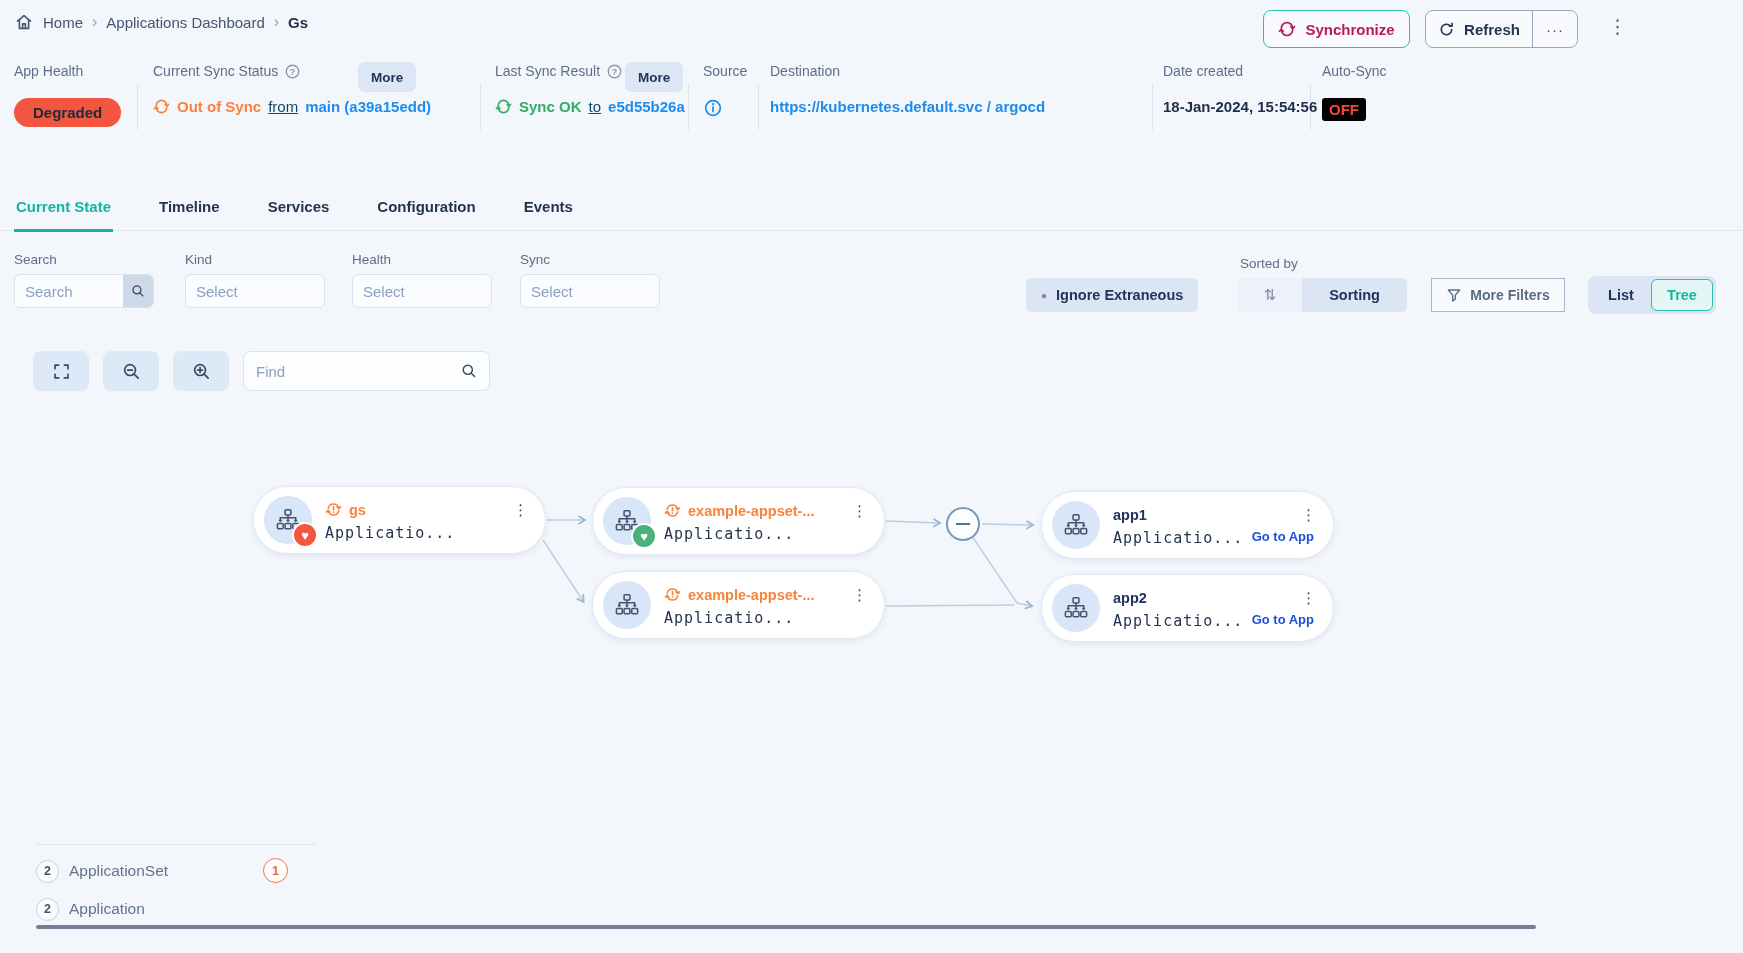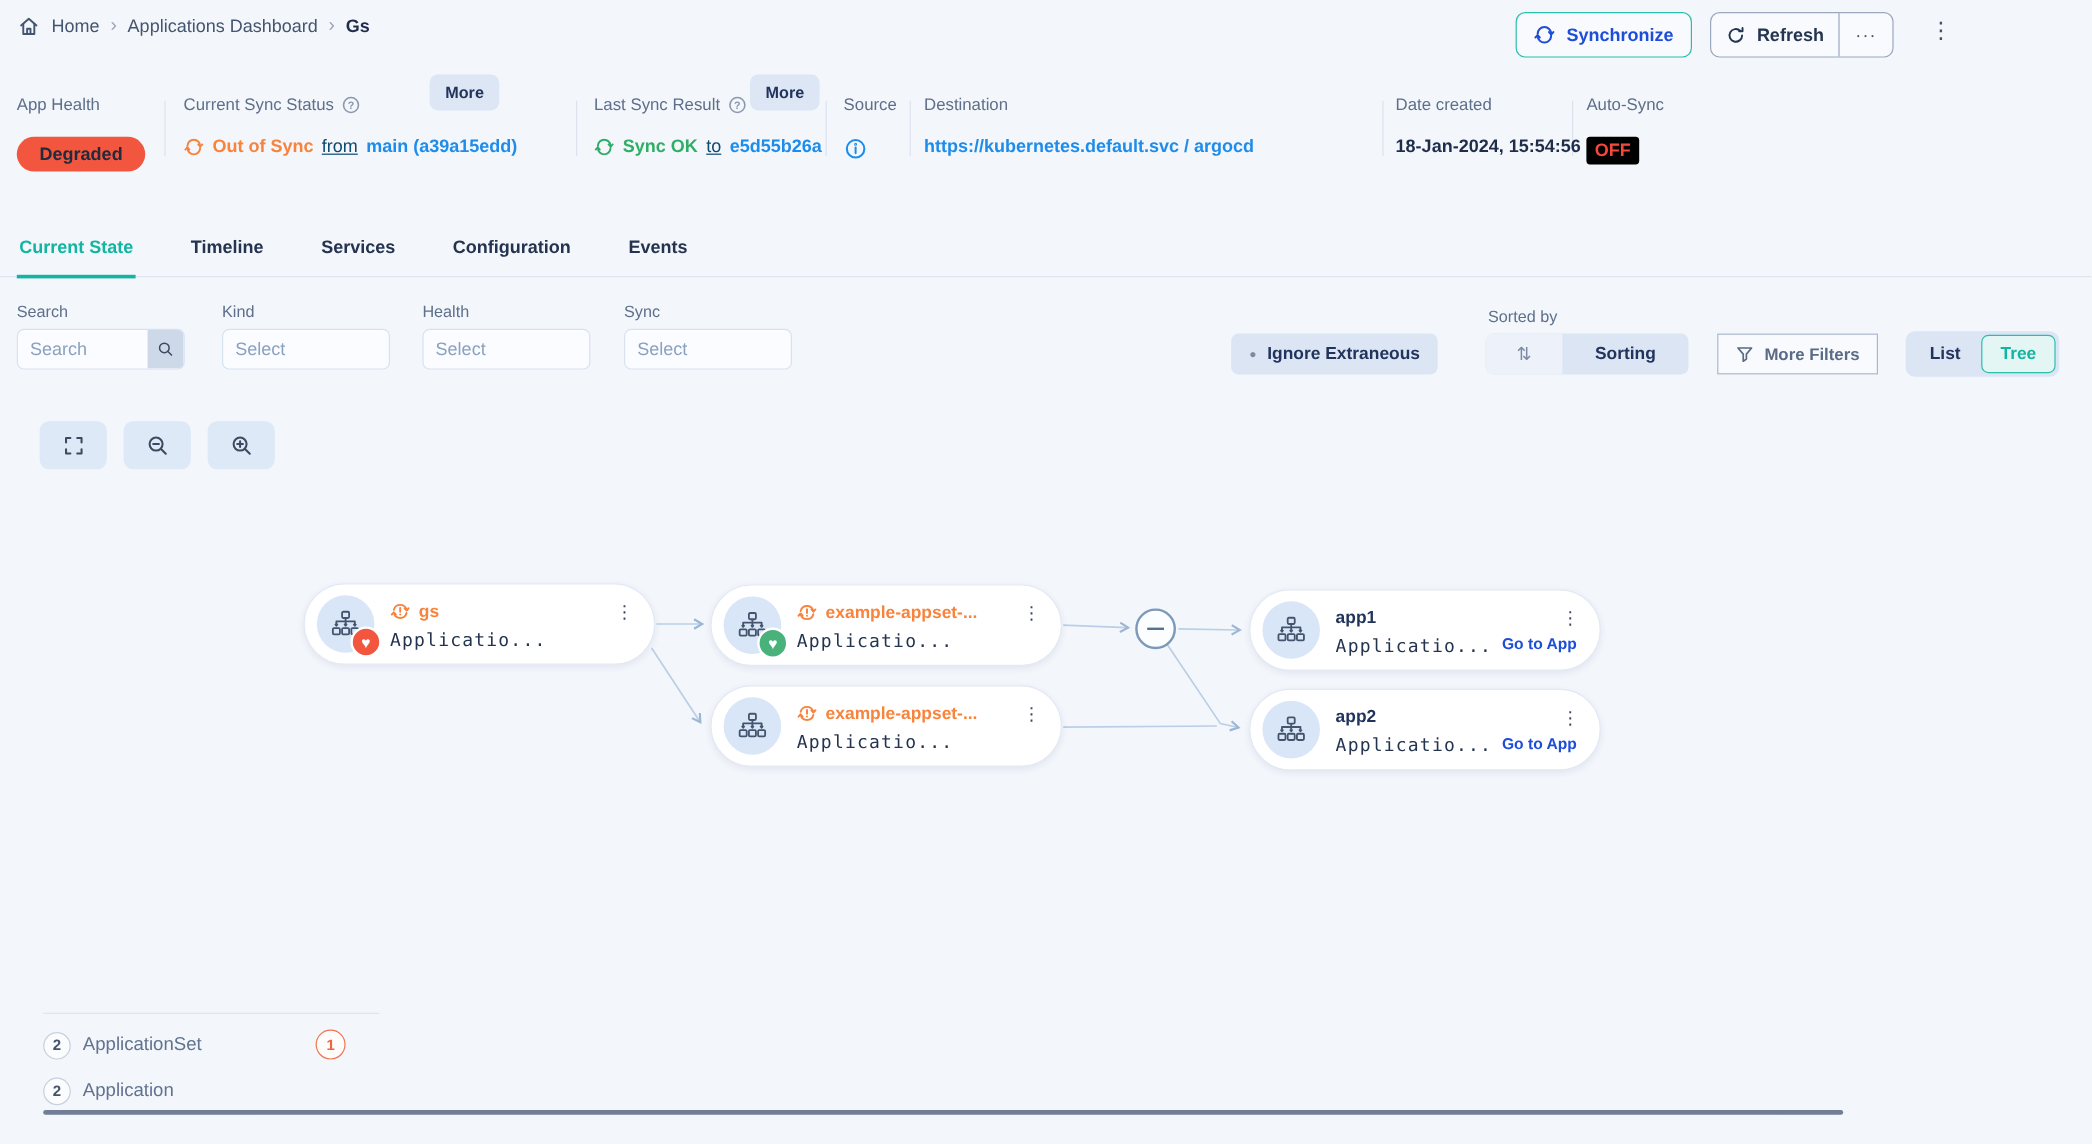--- a/index.html
+++ b/index.html
@@ -7,29 +7,29 @@
   body { font-family:"Liberation Sans", sans-serif; background:#f3f6fb; color:#22345c; overflow:hidden; }
   .page { position:relative; width:1743px; height:932px; }
 
   
   .topbar { position:absolute; top:0; left:0; right:0; height:56px; }
   .breadcrumb { position:absolute; left:14px; top:12px; display:flex; align-items:center; gap:9px; font-size:15px; color:#44556f; }
   .bc-link { color:#44556f; cursor:pointer; }
   .bc-sep { color:#97a2b5; font-size:16px; line-height:1; }
   .bc-current { color:#1f2d4a; font-weight:bold; }
   .btn { display:inline-flex; align-items:center; justify-content:center; gap:9px; border-radius:8px; font-size:15px; font-weight:bold; cursor:pointer; background:#f8fafd; }
-  .btn-sync { position:absolute; left:1263px; top:10px; width:147px; height:38px; border:1px solid #28bfae; color:#1d4ed8; }
+  .btn-sync { position:absolute; left:1263px; top:10px; width:147px; height:38px; border:1px solid #28bfae; color:#be185d; }
   .btn-refresh-group { position:absolute; left:1425px; top:10px; width:153px; height:38px; border:1px solid #9aa9bf; border-radius:8px; display:flex; background:#f8fafd; }
   .btn-refresh { flex:1; display:flex; align-items:center; justify-content:center; gap:9px; color:#25354f; font-size:15px; font-weight:bold; border-right:1px solid #9aa9bf; cursor:pointer; }
   .btn-refresh-more { width:44px; display:flex; align-items:center; justify-content:center; color:#42526e; font-size:15px; letter-spacing:1px; cursor:pointer; }
   .top-kebab { position:absolute; left:1608px; top:14px; font-size:19px; color:#42526e; cursor:pointer; line-height:1.4; }
 
   
   .statusbar { position:absolute; top:60px; left:0; right:0; height:84px; }
-  .col { position:absolute; top:16px;text-align:right; }
+  .col { position:absolute; top:0;text-align:right; }
   .col-label { font-size:14px; color:#5d6f8a; display:flex; align-items:center; gap:6px; height:22px; }
   .col-value { position:absolute; top:38px; left:0; display:flex; align-items:center; gap:7px; white-space:nowrap; font-size:15px; }
   .sep { position:absolute; top:24px; width:1px; height:46px; background:#dce3ef; }
   .pill-degraded { background:#f2563f; color:#212b3b; font-weight:bold; font-size:15px; border-radius:17px; padding:6px 19px; }
   .chip-more { position:absolute; top:2px; height:30px; padding:0 13px; display:inline-flex; align-items:center; background:#dce6f5; border-radius:7px; font-size:13.5px; font-weight:bold; color:#22345c; cursor:pointer; }
   .txt-orange { color:#f8833c; font-weight:bold; }
   .txt-green { color:#2fae66; font-weight:bold; }
   .txt-link { color:#1e8ceb; font-weight:600; cursor:pointer; }
   .txt-plain { color:#0c4a6e;text-decoration:underline; }
   .txt-bold-navy { color:#1f2d4a; font-weight:bold; }
@@ -376,20 +376,28 @@
         </svg>
       </span>
   </div>
   <div class="gbtn" style="left:173px">
     <span>
         <svg class="i" width="19" height="19" viewBox="0 0 20 20">
           <use href="#ic-mag-plus"></use>
         </svg>
       </span>
   </div>
+  <div class="find-wrap">
+    <input placeholder="Find" style="">
+    <span class="mag">
+        <svg class="i" width="16" height="16" viewBox="0 0 20 20">
+          <use href="#ic-mag"></use>
+        </svg>
+      </span>
+  </div>
 
   <svg class="edges">
     <defs>
       <marker id="arrow" viewBox="0 0 10 10" refX="7" refY="5" markerWidth="8" markerHeight="8" orient="auto-start-reverse">
         <path d="M2 1.5 L8 5 L2 8.5" fill="none" stroke="#9cb6d6" stroke-width="1.6"></path>
       </marker>
     </defs>
     <g fill="none" stroke="#b9cfe7" stroke-width="1.4">
       <path d="M547 520 L584 520" marker-end="url(#arrow)"></path>
       <path d="M543 540 L583 601" marker-end="url(#arrow)"></path>

